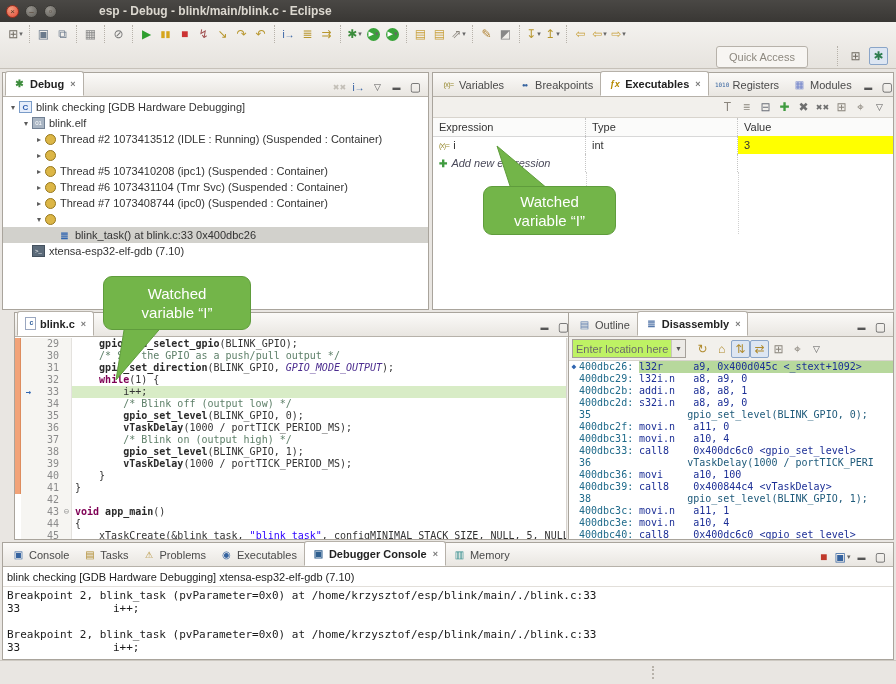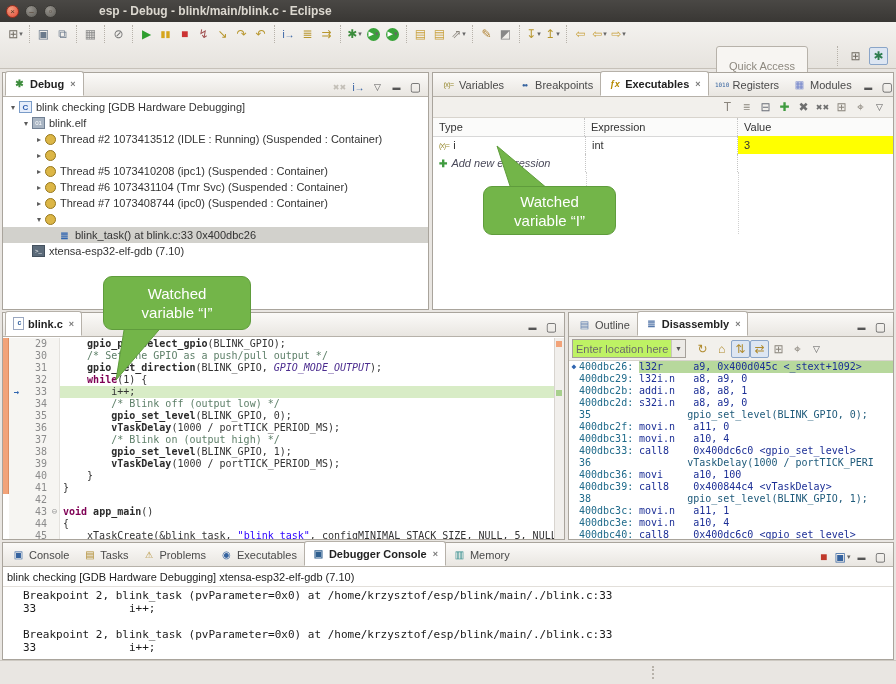--- a/index.html
+++ b/index.html
@@ -17,21 +17,21 @@
   .toolbar{position:absolute;left:0;top:22px;width:100%;height:47px;
     background:linear-gradient(#f4f2ef,#e6e3de);border-bottom:1px solid #c6c1b9;box-sizing:border-box;}
   .tbrow{position:absolute;left:2px;top:1px;height:22px;display:flex;align-items:center;}
   .tb-group{display:flex;align-items:center;padding:0 4px;border-left:1px dotted #b7b2aa;}
   .tb-group:first-child{border-left:none;}
   .ticon{width:19px;height:18px;display:inline-flex;align-items:center;justify-content:center;font-size:12px;cursor:default;flex:none;border-radius:2px;}
   .ticon.dd::after{content:"▾";font-size:7px;color:#666;margin-left:1px;}
   .ticon.circle{width:13px;height:13px;border-radius:50%;font-size:7px;margin:0 3px;}
   .ticon.pressed{background:#dde6f2;border:1px solid #8aa5c8;box-sizing:border-box;}
   .qa{position:absolute;right:88px;top:24px;height:20px;border:1px solid #b7b2aa;border-radius:3px;background:#f7f5f2;
-      color:#8d887f;display:flex;align-items:center;padding:9px 12px;}
+      color:#8d887f;display:flex;align-items:center;padding:0 12px;}
   .persp{position:absolute;right:8px;top:24px;height:20px;display:flex;align-items:center;gap:4px;border-left:1px dotted #b7b2aa;padding-left:8px;}
   
   .panel{position:absolute;background:#fff;border:1px solid #a9a49c;box-sizing:border-box;}
   .tabbar{position:absolute;left:0;top:0;right:0;height:24px;background:linear-gradient(#fbfaf8,#e9e6e1);
      border-bottom:1px solid #b6b1a9;display:flex;align-items:flex-end;padding-left:2px;box-sizing:border-box;}
   .tab{display:inline-flex;align-items:center;gap:4px;height:23px;padding:0 7px;color:#4a4a4a;white-space:nowrap;}
   .tab.active{background:#fff;border:1px solid #b6b1a9;border-bottom:1px solid #fff;border-radius:3px 3px 0 0;font-weight:bold;color:#222;}
   .tclose{font-size:9px;color:#777;margin-left:2px;}
   .tabspacer{flex:1;}
   .tabicons{display:flex;align-items:center;margin-right:3px;}
@@ -77,21 +77,21 @@
   .xc{height:18px;display:flex;align-items:center;padding-left:6px;box-sizing:border-box;}
   .col1{width:153px;border-right:1px dotted #c4c4c4;}
   .col2{width:152px;border-right:1px dotted #c4c4c4;}
   .col3{flex:1;}
   .hl{background:#ffff00;}
   .xicon{font-size:7px;color:#97892f;margin-right:4px;letter-spacing:-0.5px;}
   .addicon{color:#3f9b3f;font-size:10px;margin-right:4px;font-weight:bold;}
   .addrow{font-style:italic;color:#4a4a5a;}
   .colguide{position:absolute;top:99px;height:62px;border-left:1px dotted #d0d0d0;}
   
-  #editor-panel{left:2px;top:312px;width:563px;height:228px;}
+  #editor-panel{left:14px;top:312px;width:563px;height:228px;}
   .ebody{position:absolute;left:0;top:25px;right:0;bottom:0;overflow:hidden;background:#fff;
      font-family:"DejaVu Sans Mono",monospace;font-size:10px;}
   .eline{display:flex;height:12px;line-height:12px;white-space:pre;}
   .estrip{width:6px;flex:none;}
   .estrip.on{background:#f2a379;border-right:1px solid #dd8c5e;box-sizing:border-box;}
   .eruler{width:15px;flex:none;background:#f6f5f2;text-align:center;}
   .bpmark{color:#2f65b0;font-weight:bold;font-size:9px;line-height:12px;}
   .enum{width:23px;flex:none;text-align:right;padding-right:3px;color:#8b8b8b;background:#f6f5f2;}
   .efold{width:10px;flex:none;background:#f6f5f2;border-right:1px solid #e4e2de;color:#999;font-size:9px;line-height:11px;text-align:center;box-sizing:border-box;}
   .ecode{flex:1;padding-left:3px;}
@@ -111,21 +111,21 @@
      font-family:"DejaVu Sans Mono",monospace;font-size:10px;}
   .dline{display:flex;height:12px;line-height:12px;white-space:pre;}
   .dmark{width:10px;flex:none;text-align:center;font-size:8px;color:#2f65b0;}
   .daddr{width:60px;flex:none;color:#1e6a8a;}
   .dtext{flex:1;color:#1c2f96;}
   .dline.src .dtext{color:#1e5a7a;}
   .dline.cur .dtext{background:#b7d89c;}
   
   #console-panel{left:2px;top:542px;width:892px;height:118px;}
   .ctitle{position:absolute;left:0;top:24px;right:0;height:19px;border-bottom:1px solid #e2dfda;display:flex;align-items:center;padding-left:4px;color:#222;background:#fff;}
-  .clines{position:absolute;left:0;top:44px;right:0;bottom:0;padding:2px 20px;font-family:"DejaVu Sans Mono",monospace;font-size:11px;line-height:13px;white-space:pre;color:#1a1a1a;background:#fff;overflow:hidden;}
+  .clines{position:absolute;left:0;top:44px;right:0;bottom:0;padding:2px 4px;font-family:"DejaVu Sans Mono",monospace;font-size:11px;line-height:13px;white-space:pre;color:#1a1a1a;background:#fff;overflow:hidden;}
   
   .statusbar{position:absolute;left:0;top:660px;width:100%;height:24px;background:#e9e6e2;border-top:1px solid #cdc9c2;box-sizing:border-box;}
   .sb-handle{position:absolute;left:652px;top:5px;height:13px;border-left:2px dotted #b7b2aa;}
   
   .tails{position:absolute;left:0;top:0;width:896px;height:684px;z-index:59;pointer-events:none;}
   .callout{position:absolute;z-index:60;background:#73b549;border:1px solid #5f9c3c;border-radius:9px;color:#fff;
      display:flex;flex-direction:column;align-items:center;justify-content:center;font-size:15px;line-height:19px;}
   #callout1{left:103px;top:276px;width:146px;height:52px;}
   #callout2{left:483px;top:186px;width:131px;height:47px;}
 </style>
@@ -263,22 +263,22 @@
         <span class="ticon" style="color:#8a857c;">≡</span>
         <span class="ticon" style="color:#6b6f78;">⊟</span>
         <span class="ticon" style="color:#3f9b3f;">✚</span>
         <span class="ticon" style="color:#6e6e6e;">✖</span>
         <span class="ticon" style="color:#6e6e6e;font-size:8px;">✖✖</span>
         <span class="ticon" style="color:#8a857c;">⊞</span>
         <span class="ticon" style="color:#8a857c;">⌖</span>
         <span class="ticon" style="color:#555555;font-size:9px;">▽</span>
       </div>
     <div class="xheader">
+      <span class="xc col1">Expression</span>
       <span class="xc col2">Type</span>
-      <span class="xc col1">Expression</span>
       <span class="xc col3">Value</span>
     </div>
     <div class="xrows">
       <div class="xrow">
           <span class="xc col1">
             <span class="xicon">(x)=</span>
             <span>i</span>
           </span>
           <span class="xc col2">int</span>
           <span class="xc col3 hl">3</span>

